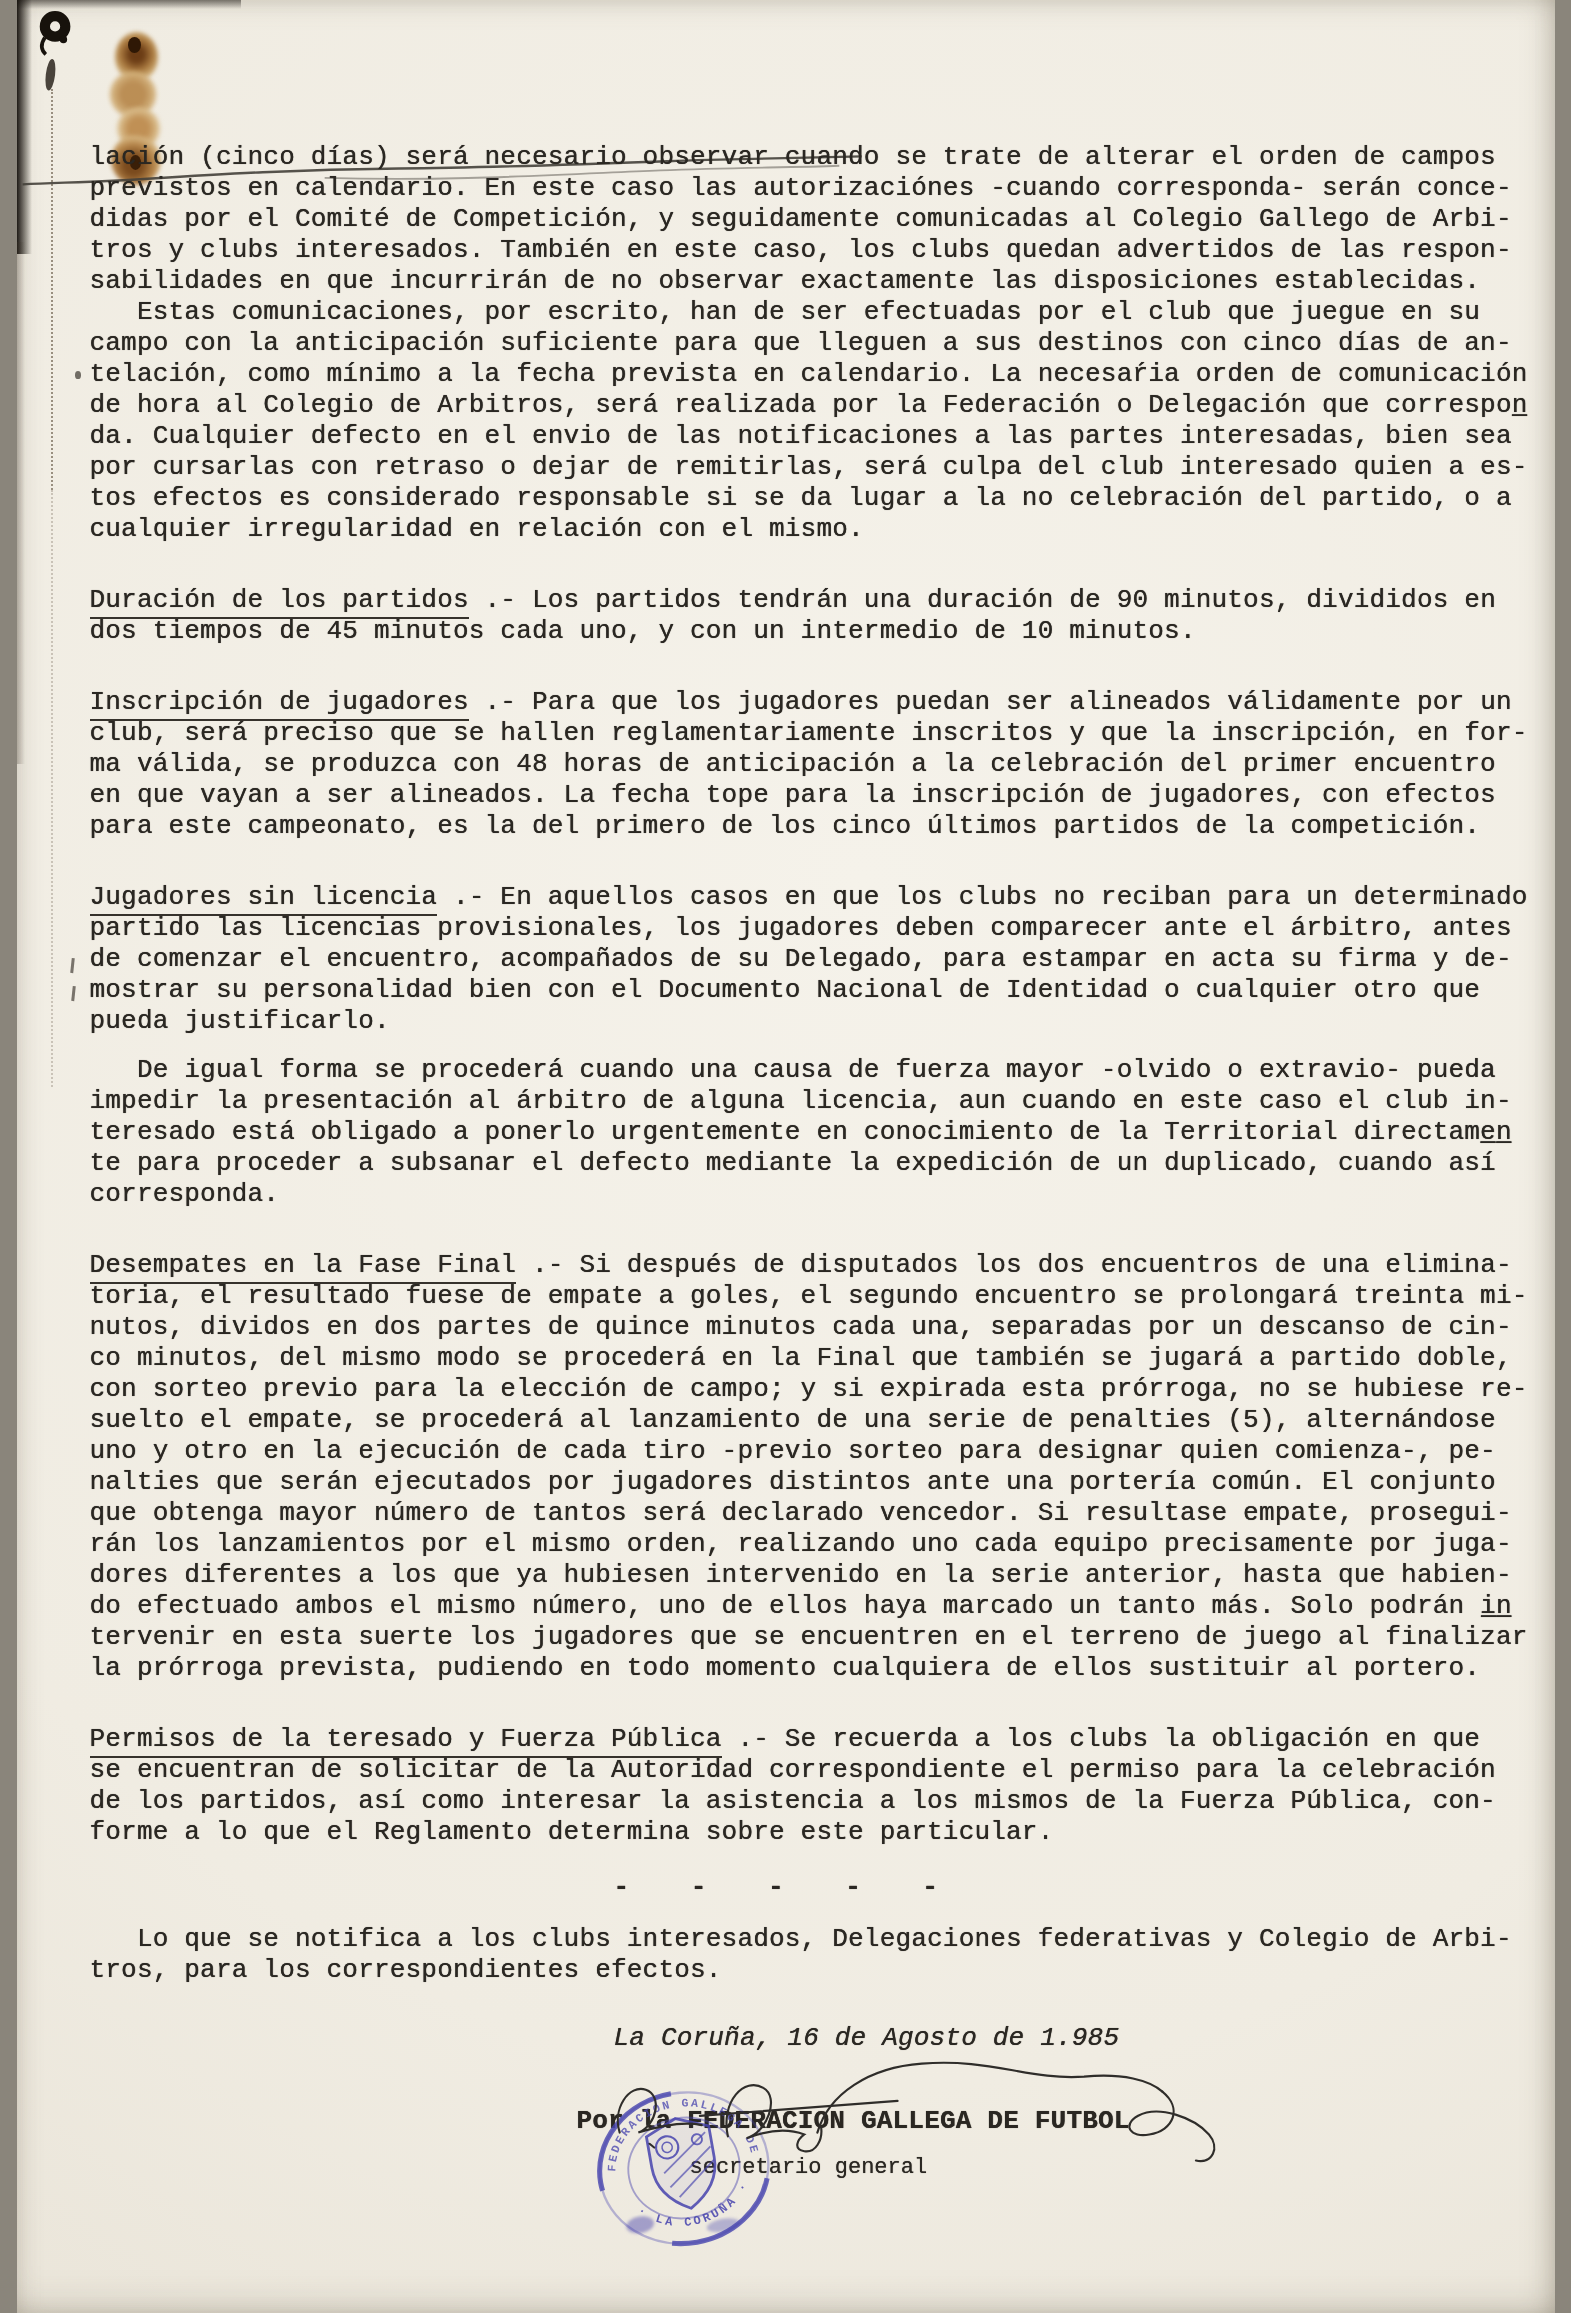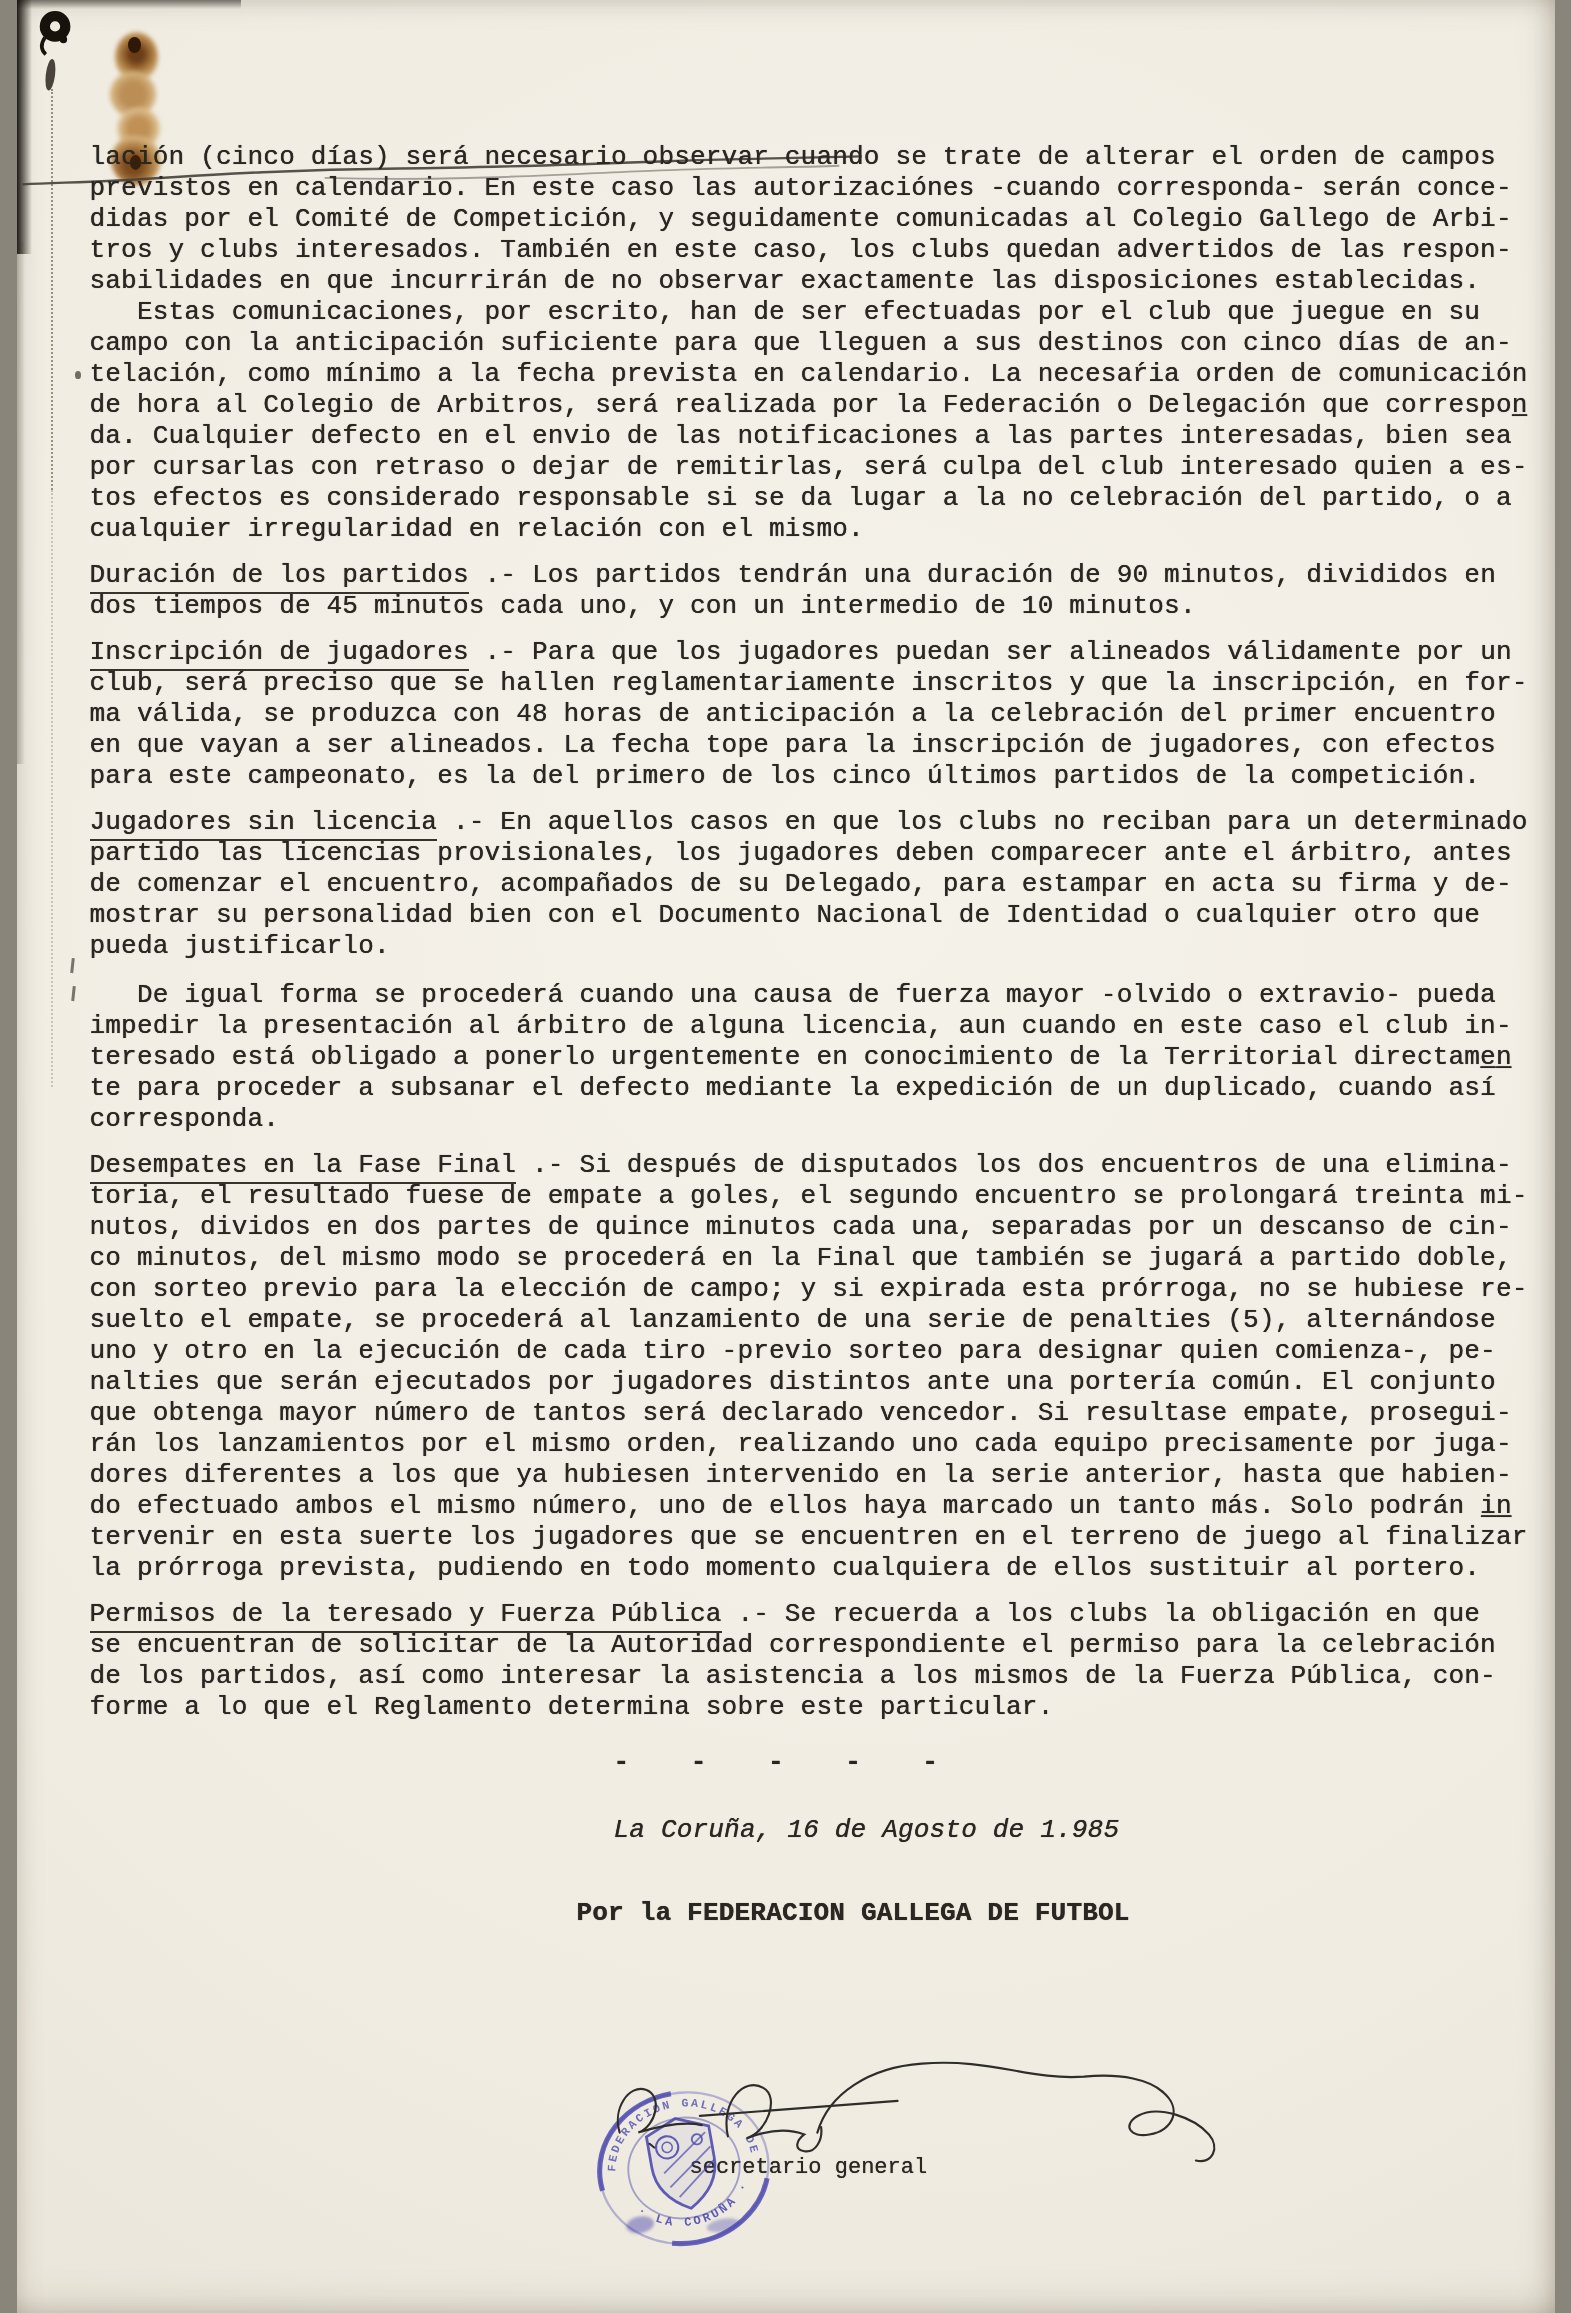--- a/index.html
+++ b/index.html
@@ -39,21 +39,21 @@
   .tick{position:absolute;width:2.8px;height:15px;background:rgba(40,34,26,.6);transform:rotate(6deg);}
   .t1{left:54px;top:958px;} .t2{left:55px;top:986px;}
   .mdot{position:absolute;left:58px;top:371px;width:6.5px;height:8.4px;border-radius:50%;background:rgba(45,40,33,.65);}
   .strike{position:absolute;left:0;top:131px;width:895px;height:75px;}
   .punch{position:absolute;left:13px;top:1.9px;width:65px;height:112px;}
   
   .doc{position:absolute;left:73px;top:142px;width:1460px;
     font-size:26px;line-height:31px;letter-spacing:0.2px;
     text-shadow:0 0 0.7px rgba(42,39,34,.9), 0.4px 0.2px 0 rgba(42,39,34,.30);}
   .para{margin:0;white-space:pre;}
-  .sect{margin-top:15px;}
+  .sect{margin-top:40px;}
   .mt-sm{margin-top:18px;}
   .h{border-bottom:2.8px double rgba(38,34,28,.92);padding-bottom:1.9px;}
   .sep{margin-top:24px;padding-left:524px;font-weight:bold;letter-spacing:3.7px;white-space:pre;}
   .closing{margin-top:20.5px;}
   .dateline{margin-top:37px;padding-left:524px;white-space:pre;font-style:italic;}
   .porla{margin-top:52px;padding-left:487px;white-space:pre;font-weight:bold;}
   .role{position:absolute;left:673px;top:2152px;font-size:22px;line-height:31px;
     text-shadow:0 0 0.7px rgba(42,39,34,.9);}
   .stamp{position:absolute;left:556px;top:2075px;width:222px;height:186px;}
   .signature{position:absolute;left:571px;top:2043px;width:662px;height:168px;}
@@ -147,20 +147,22 @@
 tervenir en esta suerte los jugadores que se encuentren en el terreno de juego al finalizar
 la prórroga prevista, pudiendo en todo momento cualquiera de ellos sustituir al portero.</span></p>
 
     <p class="para sect"><span class="h">Permisos de la teresado y Fuerza Pública</span><span> .- Se recuerda a los clubs la obligación en que
 se encuentran de solicitar de la Autoridad correspondiente el permiso para la celebración
 de los partidos, así como interesar la asistencia a los mismos de la Fuerza Pública, con-
 forme a lo que el Reglamento determina sobre este particular.</span></p>
 
     <p class="para sep">-   -   -   -   -</p>
 
+    <p class="para closing">   Lo que se notifica a los clubs interesados, Delegaciones federativas y Colegio de Arbi-
+tros, para los correspondientes efectos.</p>
 
     <p class="para dateline">La Coruña, 16 de Agosto de 1.985</p>
 
     <p class="para porla">Por la FEDERACION GALLEGA DE FUTBOL</p>
   </div>
 
   <div class="role">secretario general</div>
 
   <svg class="stamp" viewBox="0 0 238 200">
     <defs>

